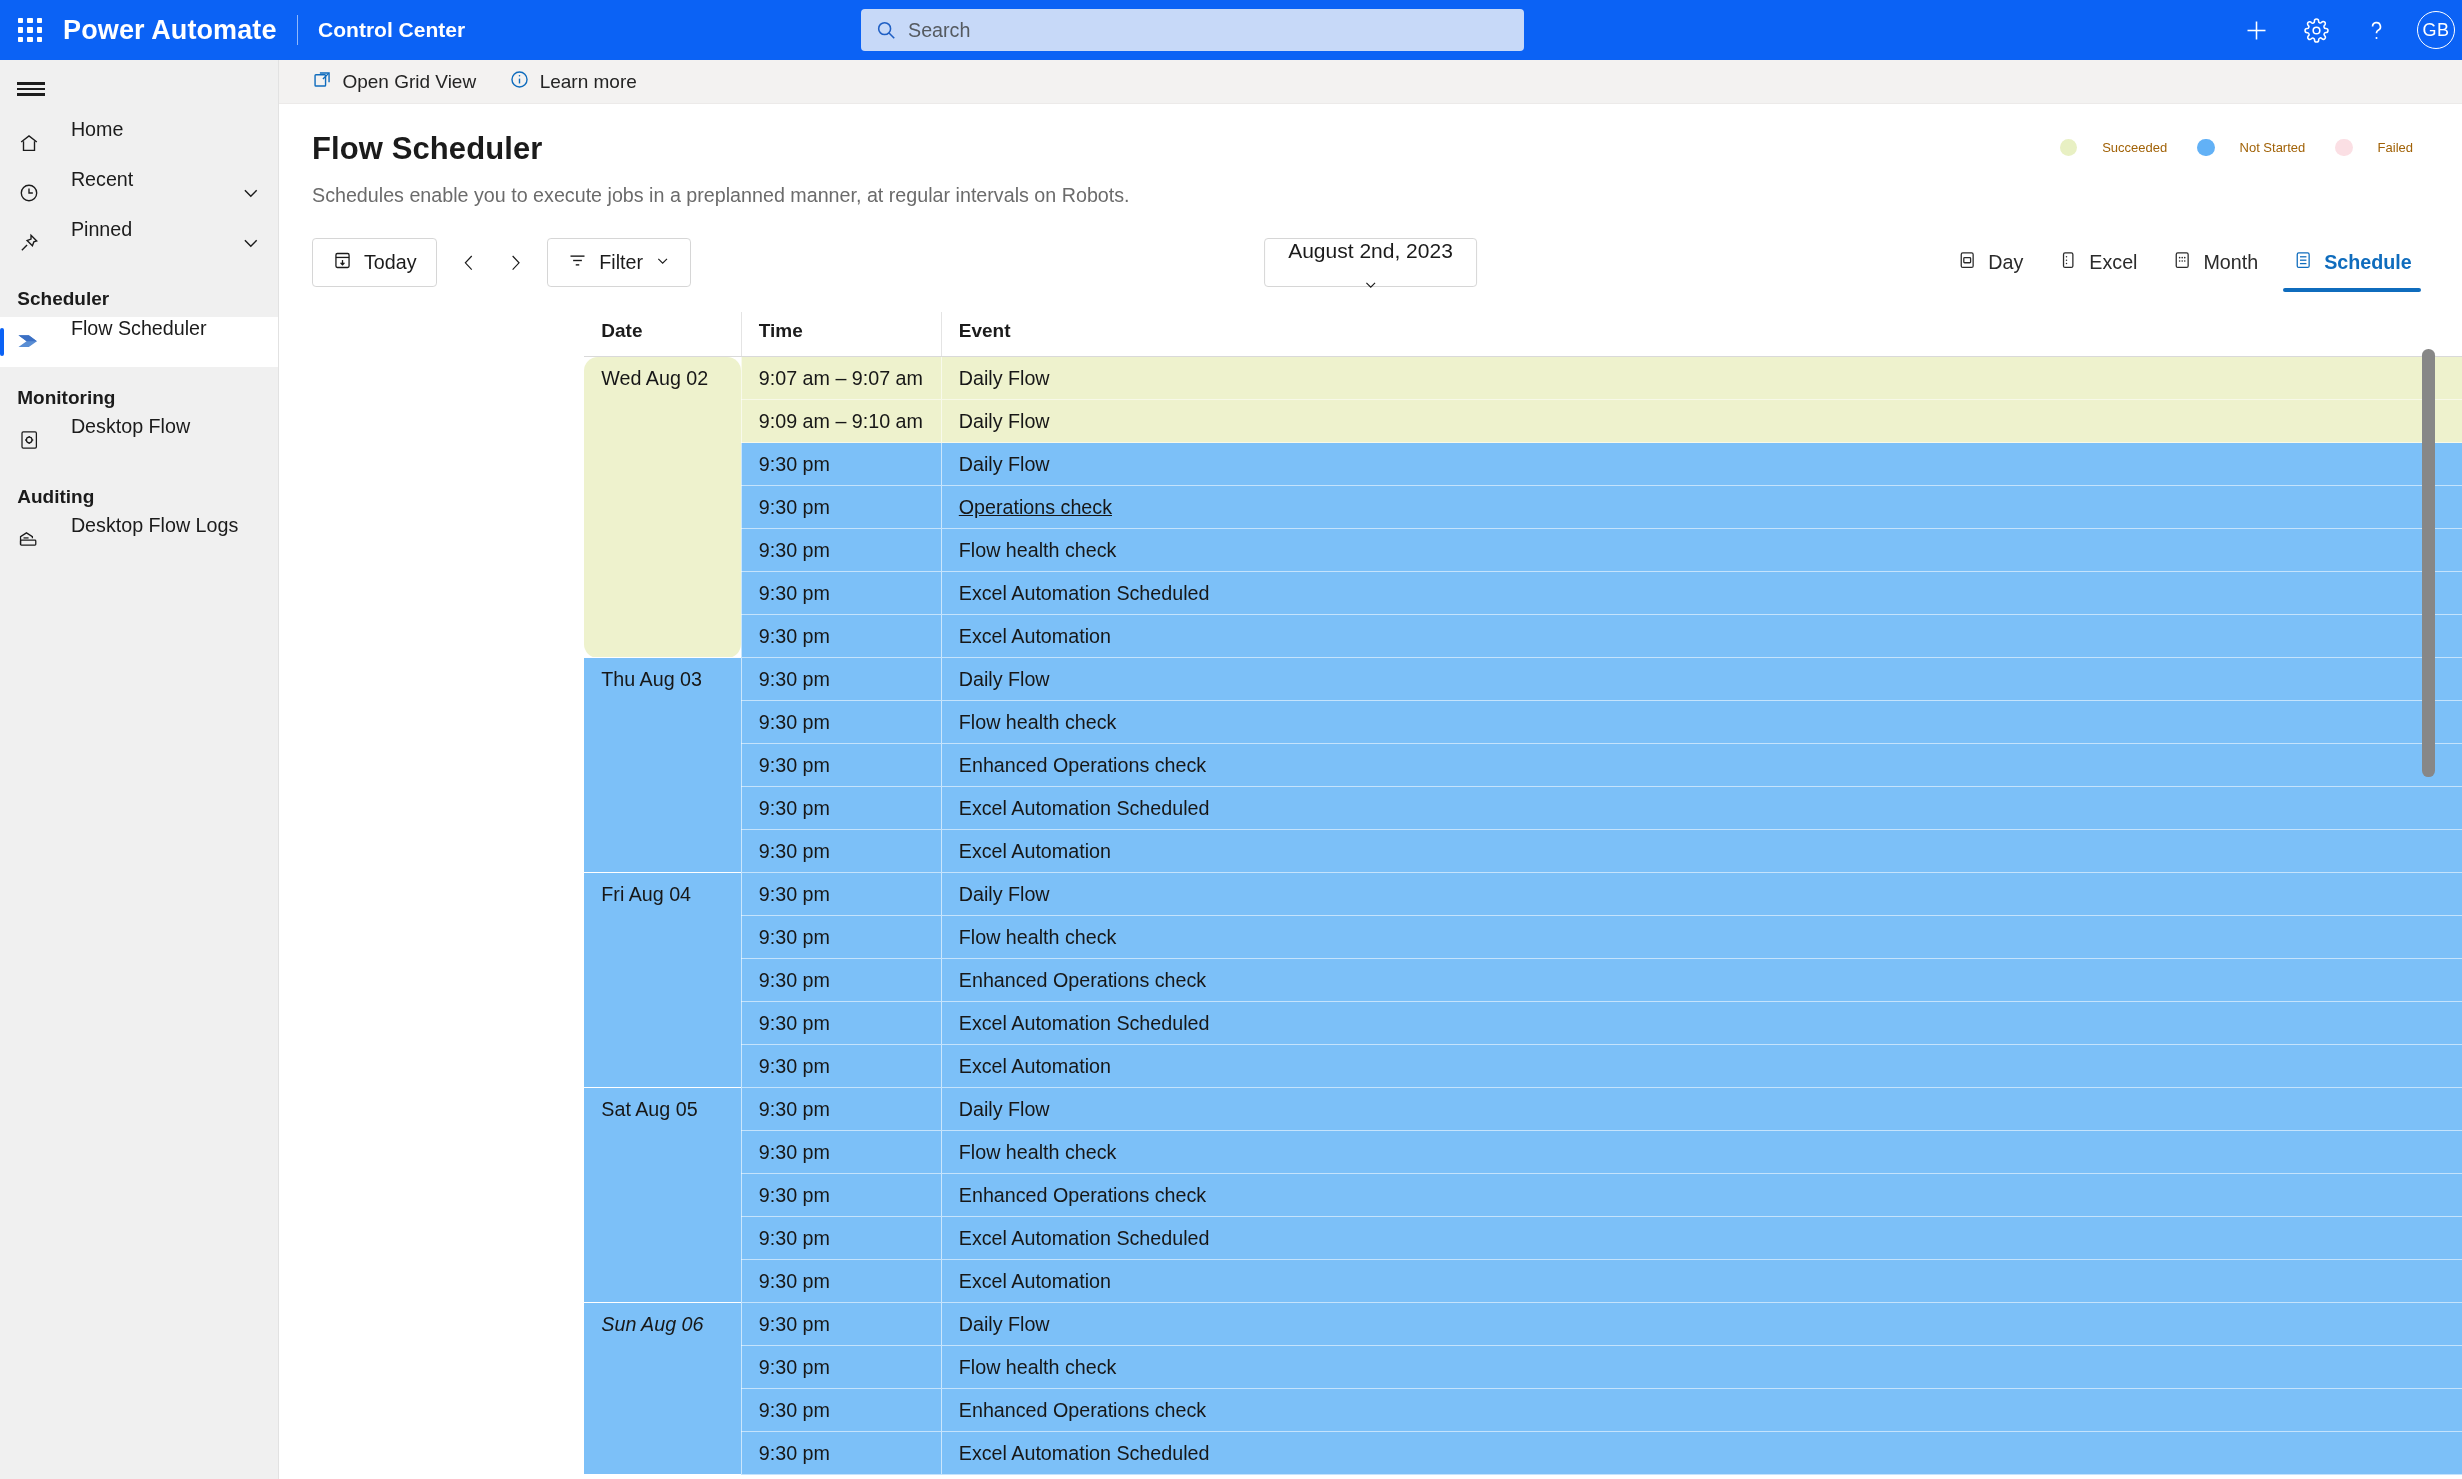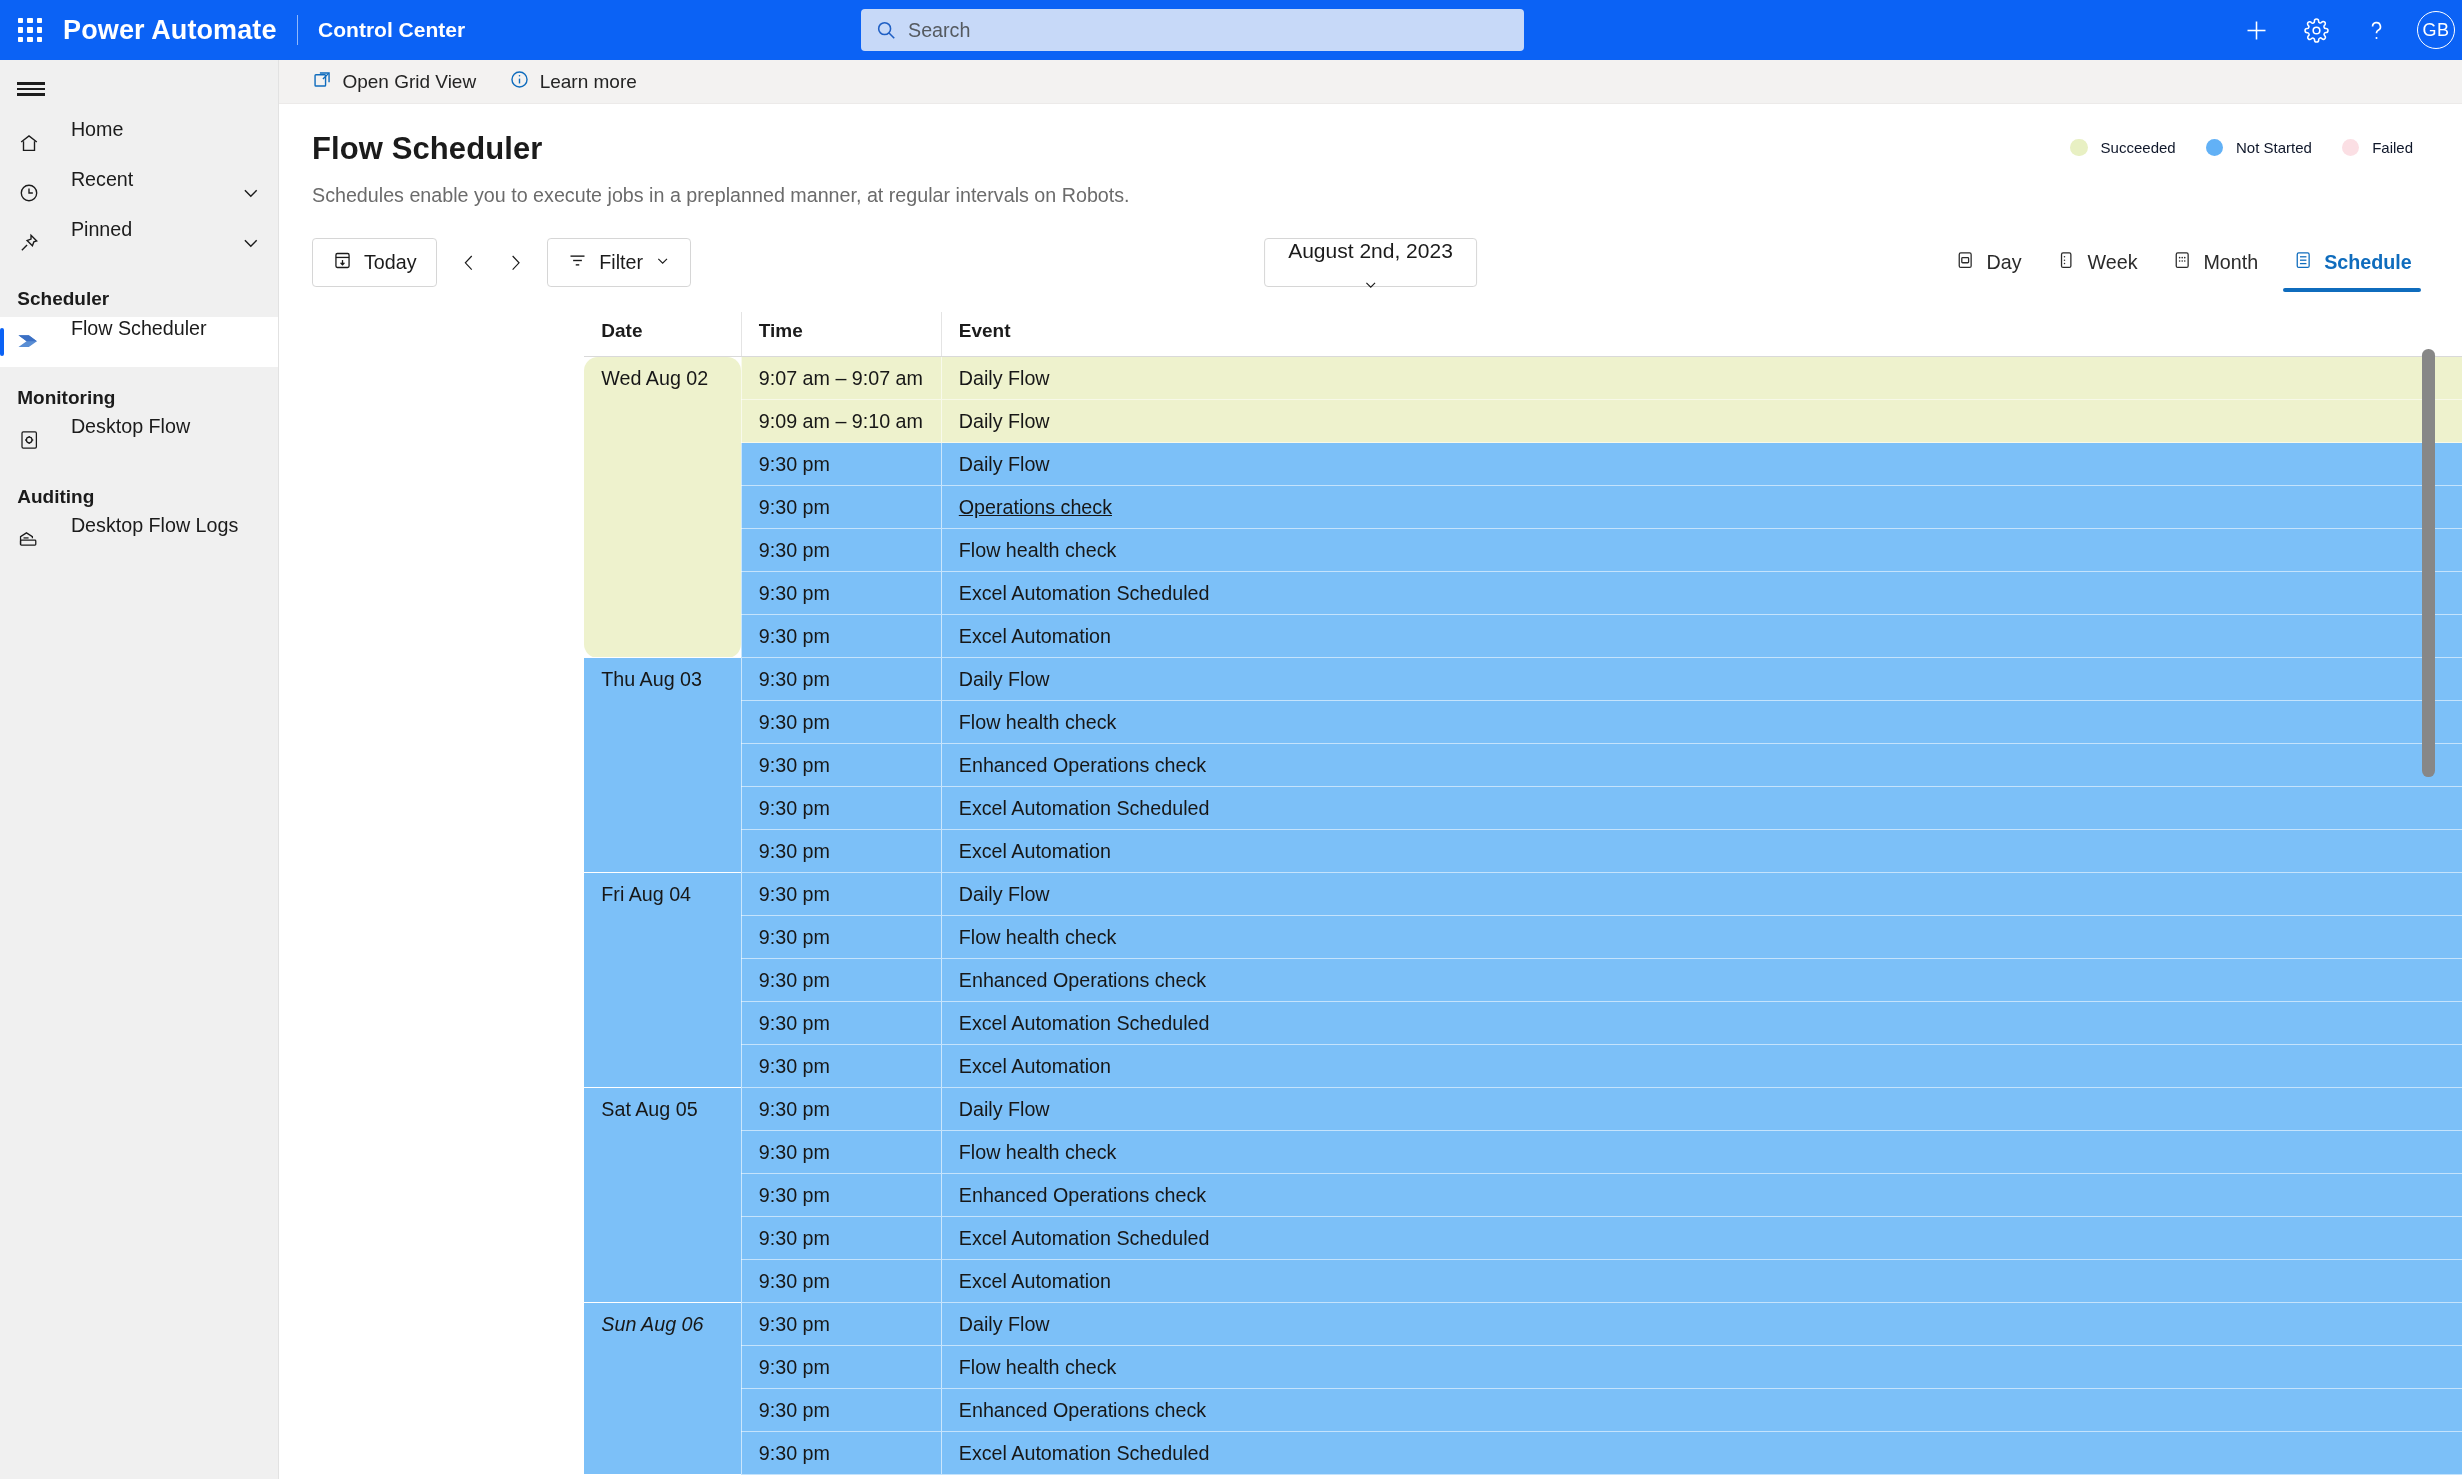--- a/index.html
+++ b/index.html
@@ -113,21 +113,21 @@
   }
 
   .pagehead { padding: 27px 33px 0 33px; position: relative; }
   .page-title { font-size: 31px; font-weight: 600; color:#1b1b1b; letter-spacing:0.1px; }
   .page-sub { margin-top: 17.3px; font-size: 19.7px; color:#6b6b6b; }
 
   .legend {
     position:absolute; right: 49px; top: 35px;
     display:flex; align-items:center; gap: 30px;
   }
-  .legend-item { display:flex; align-items:center; gap: 13px; font-size: 15px; color:#0f172a; }
+  .legend-item { display:flex; align-items:center; gap: 25px; font-size: 13px; color:#a16207; }
   .legend-dot { width: 17.3px; height: 17.3px; border-radius:50%; display:block; }
 
   .toolbar {
     margin: 31px 33px 0 33px; height: 49px;
     display:flex; align-items:center; position:relative;
   }
   .btn {
     height: 49px; border:0.8px solid #d6d6d6; background:#fff; border-radius:3.9px;
     display:flex; align-items:center; gap:11px; padding: 0 19px;
     font-size:19.7px; color:#1b1b1b; cursor:pointer; white-space:nowrap;
@@ -443,21 +443,21 @@
         </div>
         <div class="vtab">
           <span>
             <svg width="20.4" height="20.4" viewBox="0 0 24 24" fill="none" stroke="#2b2b2b" stroke-width="1.5">
                 <rect x="6.5" y="3.5" width="11" height="17" rx="1.8"></rect>
                 <circle cx="10" cy="8" r=".9" fill="#2b2b2b" stroke="none"></circle>
                 <circle cx="10" cy="12" r=".9" fill="#2b2b2b" stroke="none"></circle>
                 <circle cx="10" cy="16" r=".9" fill="#2b2b2b" stroke="none"></circle>
               </svg>
           </span>
-          <span>Week</span>
+          <span>Excel</span>
         </div>
         <div class="vtab">
           <span>
             <svg width="20.4" height="20.4" viewBox="0 0 24 24" fill="none" stroke="#2b2b2b" stroke-width="1.5">
               <rect x="5" y="3.5" width="14" height="17" rx="1.8"></rect>
               <g fill="#2b2b2b" stroke="none">
                 <circle cx="9" cy="9" r=".95"></circle>
                   <circle cx="12" cy="9" r=".95"></circle>
                   <circle cx="15" cy="9" r=".95"></circle>
                 <circle cx="9" cy="13" r=".95"></circle>

